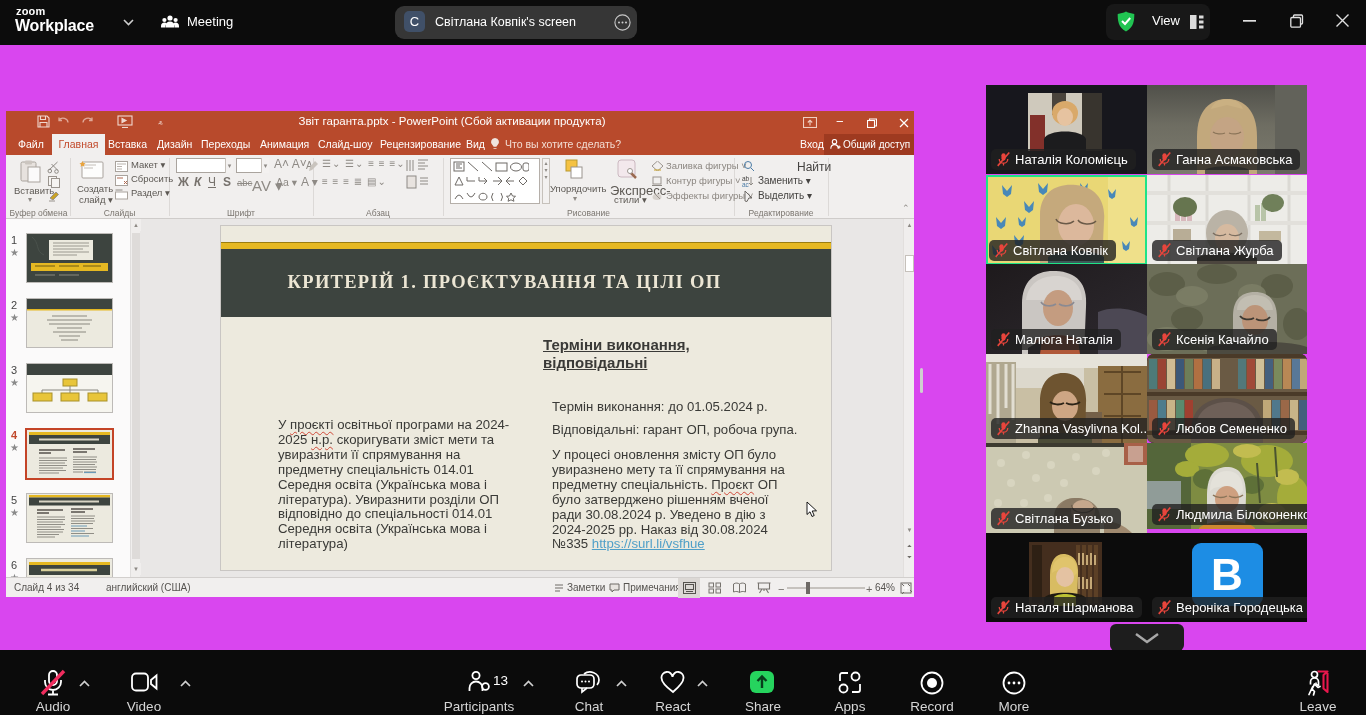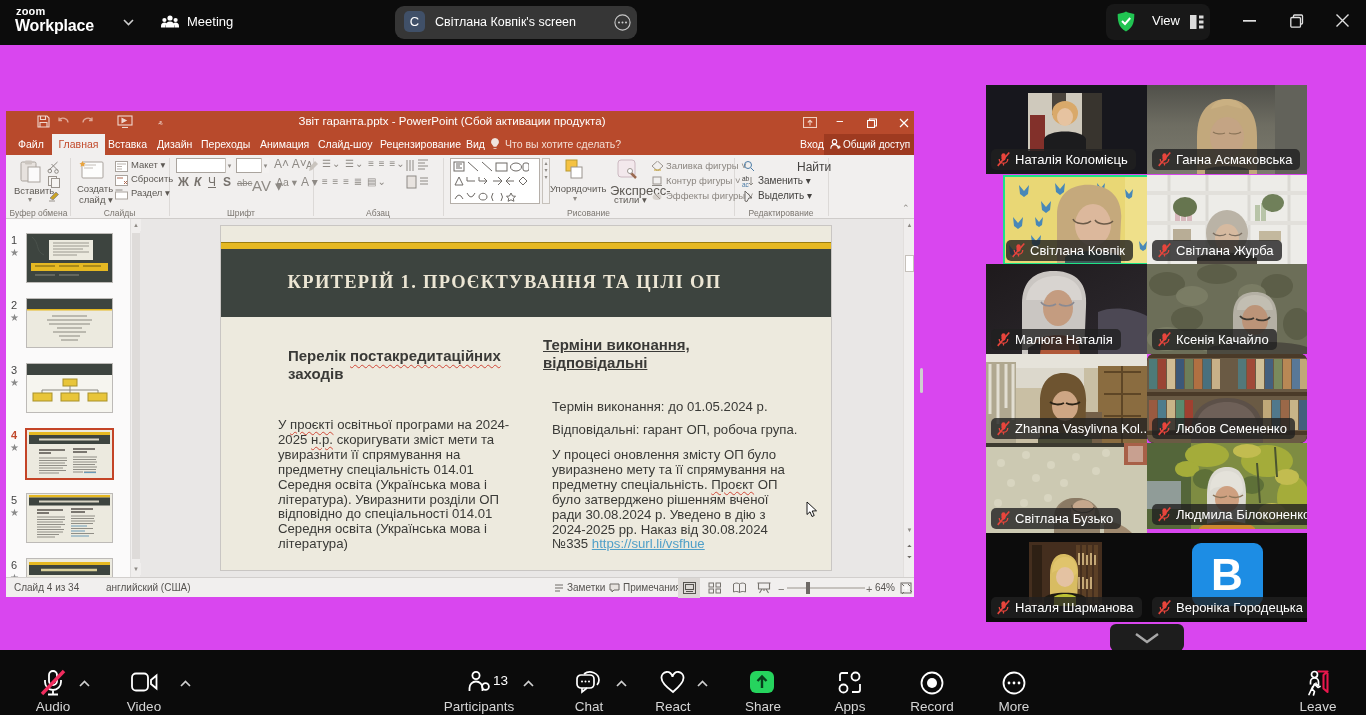--- a/index.html
+++ b/index.html
@@ -403,21 +403,20 @@
         <div class="abs" style="left:0px;top:0px;width:11px;height:13px;color:#8e8a85;font-size:6px;text-align:center;line-height:13px;">▲</div>
         <div class="abs" style="left:1px;top:36px;width:9px;height:17px;background:#fff;border:1px solid #c6c1bb;"></div>
         <div class="abs" style="left:0px;top:305px;width:11px;height:13px;color:#8e8a85;font-size:6px;text-align:center;line-height:13px;">▼</div>
         <div class="abs" style="left:0px;top:322px;width:11px;height:13px;color:#6e6a66;font-size:6px;text-align:center;line-height:11px;">⏶<br>⏷</div>
       </div>
     </div>
     <div id="slide">
       <div id="goldbar"></div>
       <div id="slidehead"></div>
       <div id="slidetitle" style="top:46px">КРИТЕРІЙ 1. ПРОЄКТУВАННЯ ТА ЦІЛІ ОП</div>
-      <div class="scol" style="left:67px; top:121px; font-weight:bold; font-size:15px; line-height:17.5px;">Перелік <span style="text-decoration:underline wavy #d04838 1px;text-underline-offset:3px;">постакредитаційних</span><br>заходів</div>
       <div class="scol" style="left:322px; top:110px; font-weight:bold; font-size:15px; line-height:17.5px; text-decoration:underline;">Терміни виконання,<br>відповідальні</div>
       <div class="scol" style="left:57px; top:192px;">У <span style="text-decoration:underline wavy #d04838 1px;text-underline-offset:2px;">проєкті</span> освітньої програми на 2024-<br>2025 <span style="text-decoration:underline wavy #d04838 1px;text-underline-offset:2px;">н.р.</span> скоригувати зміст мети та<br>увиразнити її спрямування на<br>предметну спеціальність 014.01<br>Середня освіта (Українська мова і<br>література). Увиразнити розділи ОП<br>відповідно до спеціальності 014.01<br>Середня освіта (Українська мова і<br>література)</div>
       <div class="scol" style="left:331px; top:174px;">Термін виконання: до 01.05.2024 р.</div>
       <div class="scol" style="left:331px; top:197px;">Відповідальні: гарант ОП, робоча група.</div>
       <div class="scol" style="left:331px; top:222px;">У процесі оновлення змісту ОП було<br>увиразнено мету та її спрямування на<br>предметну спеціальність. <span style="text-decoration:underline wavy #d04838 1px;text-underline-offset:2px;">Проєкт</span> ОП<br>було затверджено рішенням вченої<br>ради 30.08.2024 р. Уведено в дію з<br>2024-2025 рр. Наказ від 30.08.2024<br>№335 <span style="color:#4f9fc8;text-decoration:underline">https://surl.li/vsfhue</span></div>
     </div>
     <div id="ppt-status">
       <span style="position:absolute;left:8px;top:4px">Слайд 4 из 34</span>
       <span style="position:absolute;left:100px;top:4px">английский (США)</span>
       <svg class="abs" style="left:548px;top:5px" width="10" height="10" viewBox="0 0 10 10" stroke="#6e6a66" fill="none">
@@ -496,21 +495,21 @@
         <path d="M66 47 a8 4 0 0 0 12 1 m4 0 a8 4 0 0 0 12 -1" stroke="#8a7458" fill="none" stroke-width="1.2"></path>
         <path d="M58 89 v-4 c6 -5 38 -5 44 0 v4z" fill="#58544a"></path>
       </svg>
       <div class="nametag"><svg class="micico" viewBox="0 0 13 13">
             <rect x="4.7" y="1" width="3.6" height="6.5" rx="1.8" fill="#e8453c"></rect>
             <path d="M2.8 6 a3.7 3.7 0 0 0 7.4 0 M6.5 9.7 v2" stroke="#e8453c" fill="none" stroke-width="1.1"></path>
             <path d="M1.5 12 L11.5 0.5" stroke="#e8453c" stroke-width="1.4"></path>
           </svg>Ганна Асмаковська</div>
     </div>
 
-    <div class="tile" style="left:0px;top:89.5px;width:161px;height:90px;border:2px solid #1ee387;margin-left:17px;">
+    <div class="tile" style="left:0px;top:89.5px;width:161px;height:90px;border:2px solid #1ee387;">
       <svg width="157" height="86" viewBox="0 0 157 86">
           <rect width="157" height="86" fill="#e9d775"></rect>
         <rect x="120" y="0" width="37" height="86" fill="#efe08a"></rect>
         <g fill="#4888b8">
             <path d="M14 8 l5 6 5 -6 -1 9 -4 3 -4 -3z"></path>
             <path d="M36 24 l5 6 5 -6 -1 9 -4 3 -4 -3z"></path>
             <path d="M8 40 l5 6 5 -6 -1 9 -4 3 -4 -3z"></path>
             <path d="M26 58 l5 6 5 -6 -1 9 -4 3 -4 -3z"></path>
             <path d="M50 6 l5 6 5 -6 -1 9 -4 3 -4 -3z"></path>
             <path d="M4 68 l5 6 5 -6 -1 9 -4 3 -4 -3z"></path>

